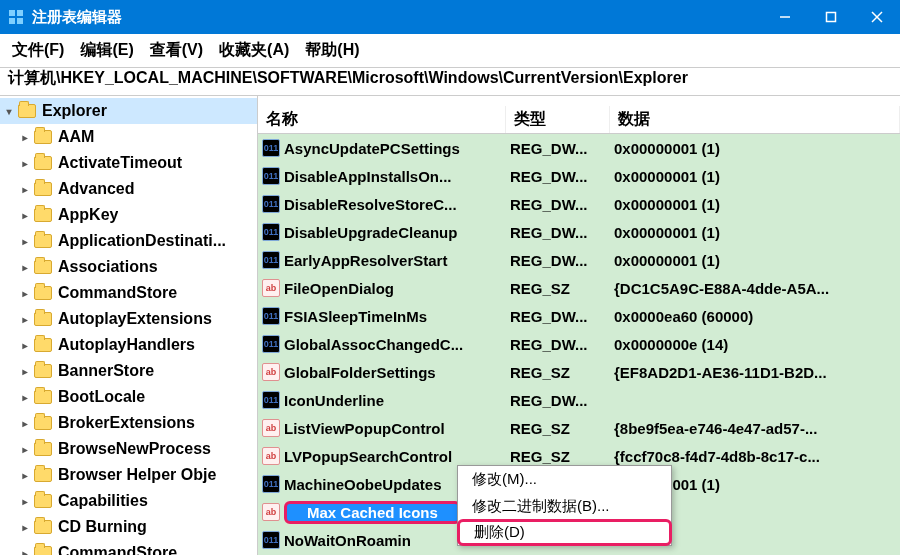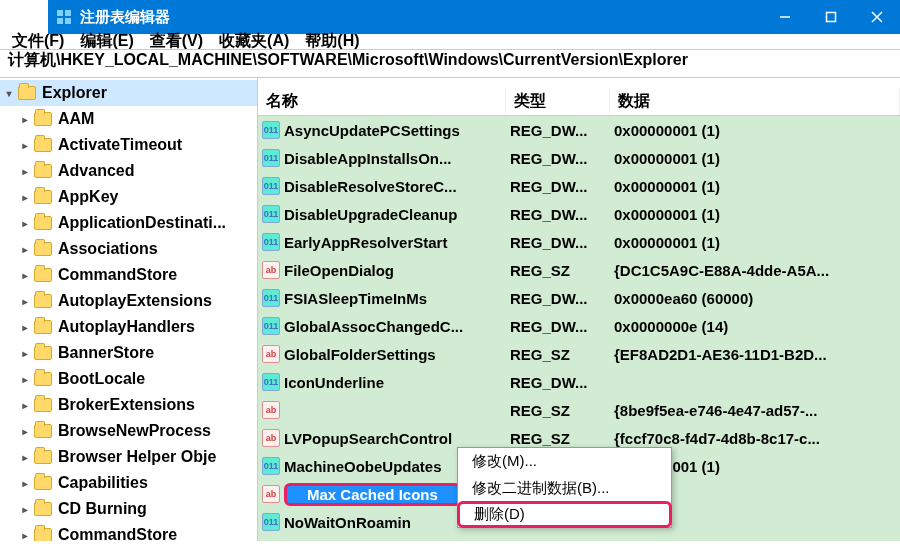--- a/index.html
+++ b/index.html
@@ -1,24 +1,24 @@
 <!DOCTYPE html>
 <html><head>
 <meta charset="utf-8">
 <style>
 * { margin: 0; padding: 0; box-sizing: border-box; font-family: "Segoe UI", "Microsoft YaHei", sans-serif; }
 body { width: 900px; height: 555px; background: #fff; overflow: hidden; font-size: 14px; }
 
-.titlebar { height: 34px; background: #0078d7; color: #fff; display: flex; align-items: center; padding-left: 8px; font-size: 15px; font-weight: bold; margin-left: 48px; }
+.titlebar { height: 34px; background: #0078d7; color: #fff; display: flex; align-items: center; padding-left: 8px; font-size: 15px; font-weight: bold; }
 .titlebar-icon { width: 16px; height: 16px; margin-right: 8px; display: inline-flex; align-items: center; justify-content: center; }
 .titlebar-spacer { flex: 1; }
 .winbtn { width: 46px; height: 34px; display: flex; align-items: center; justify-content: center; cursor: pointer; }
 .winbtn svg { stroke: #fff; }
 
-.menubar { height: 16px; display: flex; align-items: center; padding: 0 6px; gap: 4px; font-size: 16px; font-weight: bold; border-bottom: 1px solid #ccc; }
+.menubar { height: 34px; display: flex; align-items: center; padding: 0 6px; gap: 4px; font-size: 16px; font-weight: bold; border-bottom: 1px solid #ccc; }
 .menubar span { padding: 2px 6px; cursor: pointer; }
 
 .addrbar { height: 28px; display: flex; padding: 0 8px; font-size: 16px; font-weight: bold; border-bottom: 1px solid #ccc; background: #fff; }
 
 .main { display: flex; height: calc(555px - 34px - 30px - 28px); position: relative; }
 
 .tree { width: 258px; border-right: 1px solid #ccc; overflow: hidden; background: #fff; }
 .tree-inner { padding: 2px 0; }
 .tree-item { display: flex; align-items: center; height: 26px; font-size: 16px; font-weight: bold; cursor: pointer; white-space: nowrap; }
 .tree-item.root { padding-left: 2px; background: #cde8ff; }
@@ -36,21 +36,21 @@
 .col-data { flex: 1; }
 
 .row { display: flex; height: 28px; align-items: center; background: #d2ecd3; font-size: 15px; font-weight: bold; }
 .row:nth-child(even) { background: #d2ecd3; }
 .row .cell { padding: 0 4px; overflow: hidden; white-space: nowrap; text-overflow: ellipsis; }
 .row .col-name { display: flex; align-items: center; gap: 4px; width: 248px; }
 .row .col-type { width: 104px; }
 .row .col-data { flex: 1; }
 
 .val-icon { width: 18px; height: 18px; flex-shrink: 0; display: inline-flex; align-items: center; justify-content: center; border: 1px solid; border-radius: 2px; font-size: 9px; font-weight: bold; }
-.val-icon.bin { background: #5eead4; border-color: #7fa8d8; color: #4070c0; }
+.val-icon.bin { background: #000000; border-color: #7fa8d8; color: #4070c0; }
 .val-icon.str { background: #fff0f0; border-color: #e09090; color: #d04040; }
 
 .highlight-name { border: 3px solid #e91e63; border-radius: 6px; background: #1e90ff; color: #fff; padding: 0 20px; }
 
 .ctxmenu { position: absolute; left: 457px; top: 369px; width: 215px; background: #fff; border: 1px solid #999; box-shadow: 2px 2px 6px rgba(0,0,0,.25); z-index: 10; }
 .ctxmenu-item { height: 27px; display: flex; align-items: center; padding: 0 14px; font-size: 15px; font-weight: normal; cursor: pointer; }
 .ctxmenu-item.highlighted { border: 3px solid #e91e63; border-radius: 6px; margin: -1px; text-align: right; }
 .content::-webkit-scrollbar { width: 17px; }
 .content::-webkit-scrollbar-track { background: #f0f0f0; }
 .content::-webkit-scrollbar-thumb { background: #c2c2c2; }
@@ -281,20 +281,21 @@
         <div class="row">
           <div class="cell col-name">
             <span class="val-icon bin">011</span>
             <span>IconUnderline</span>
           </div>
           <div class="cell col-type">REG_DW...</div>
         </div>
         <div class="row">
           <div class="cell col-name">
             <span class="val-icon str">ab</span>
+            <span>ListViewPopupControl</span>
           </div>
           <div class="cell col-type">REG_SZ</div>
           <div class="cell col-data">{8be9f5ea-e746-4e47-ad57-...</div>
         </div>
         <div class="row">
           <div class="cell col-name">
             <span class="val-icon str">ab</span>
             <span>LVPopupSearchControl</span>
           </div>
           <div class="cell col-type">REG_SZ</div>

